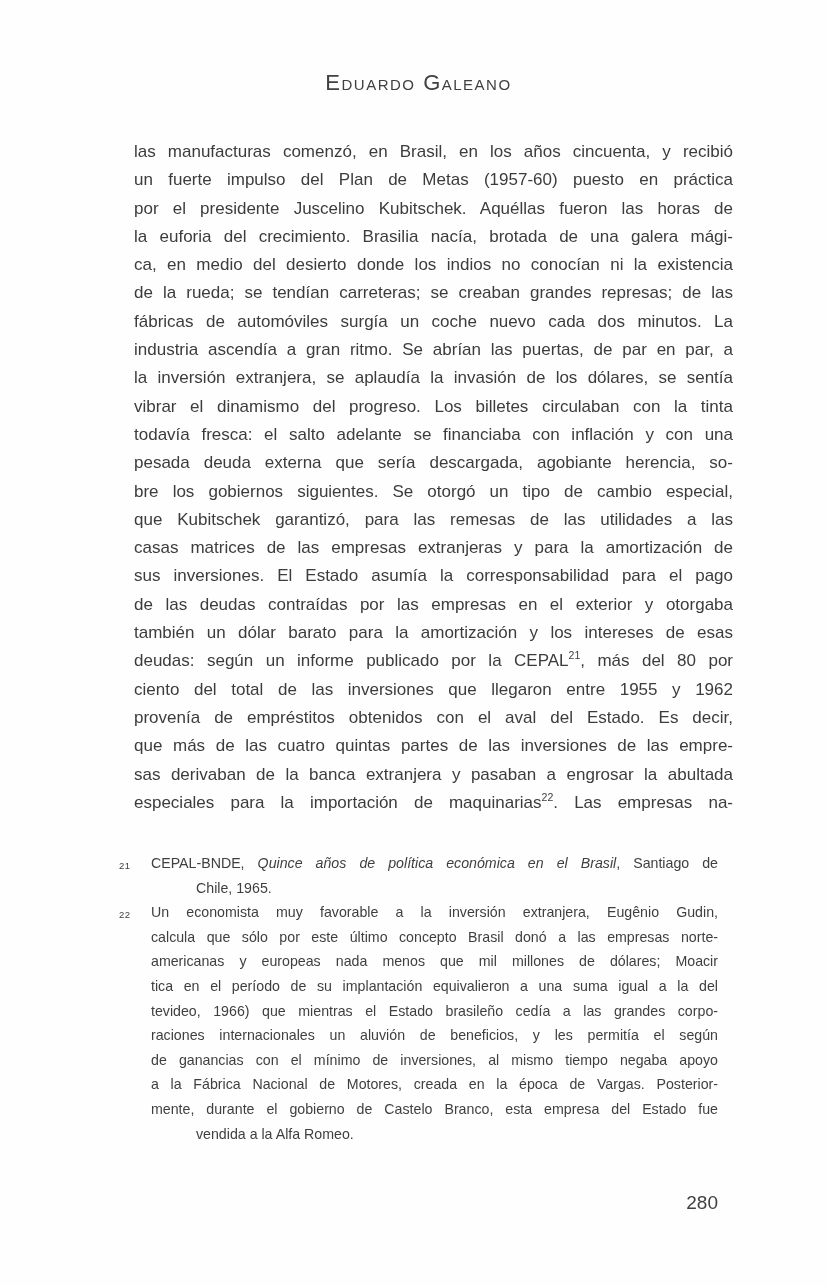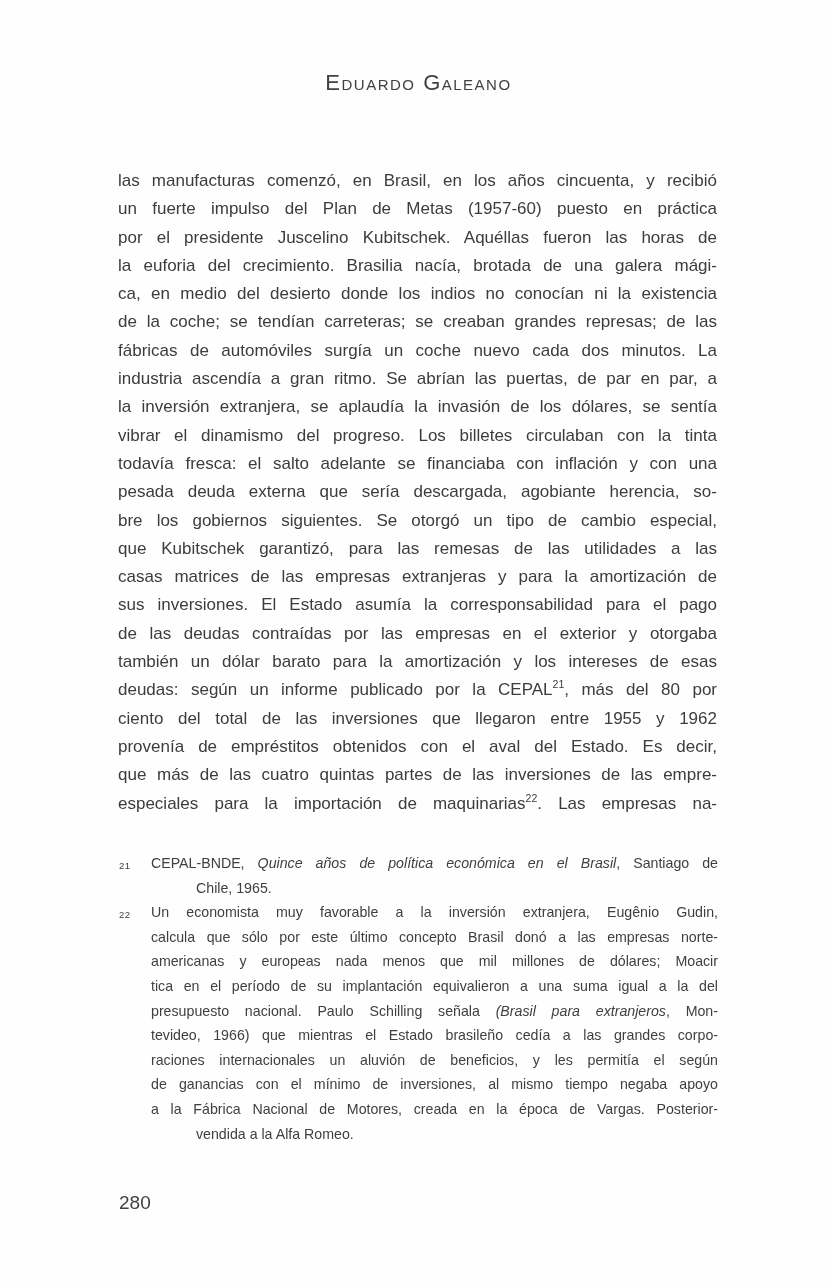--- a/index.html
+++ b/index.html
@@ -23,25 +23,24 @@
     width: 599px;
     text-align: center;
     font-variant: small-caps;
     font-size: 22px;
     letter-spacing: 1.5px;
     color: #414141;
   }
   .body-text {
     position: absolute;
     top: 138px;
-    left: 118px;
+    left: 134px;
     width: 599px;
     font-size: 17px;
     line-height: 28.3px;
-    margin-top: 29px;
   }
   .tline {
     text-align: justify;
     text-align-last: justify;
   }
   .tline.tline-left {
     text-align-last: left;
     margin-left: 45px;
   }
   .body-text sup, .fn-text sup {
@@ -74,78 +73,79 @@
   }
   .fn-text {
     flex: 1 1 auto;
     min-width: 0;
   }
   .page-number {
     position: absolute;
     top: 1192px;
     left: 119px;
     width: 599px;
-    text-align: left;
+    text-align: right;
     font-size: 19px;
     color: #414141;
   }
 </style>
 </head>
 <body>
 
 <div class="page">
 
   <div class="running-header">Eduardo Galeano</div>
 
   <div class="body-text">
       <div class="tline"><span>las manufacturas comenzó, en Brasil, en los años cincuenta, y recibió</span></div>
       <div class="tline"><span>un fuerte impulso del Plan de Metas (1957-60) puesto en práctica</span></div>
       <div class="tline"><span>por el presidente Juscelino Kubitschek. Aquéllas fueron las horas de</span></div>
       <div class="tline"><span>la euforia del crecimiento. Brasilia nacía, brotada de una galera mági-</span></div>
       <div class="tline"><span>ca, en medio del desierto donde los indios no conocían ni la existencia</span></div>
-      <div class="tline"><span>de la coche; se tendían carreteras; se creaban grandes represas; de las</span></div>
+      <div class="tline"><span>de la rueda; se tendían carreteras; se creaban grandes represas; de las</span></div>
       <div class="tline"><span>fábricas de automóviles surgía un coche nuevo cada dos minutos. La</span></div>
       <div class="tline"><span>industria ascendía a gran ritmo. Se abrían las puertas, de par en par, a</span></div>
       <div class="tline"><span>la inversión extranjera, se aplaudía la invasión de los dólares, se sentía</span></div>
       <div class="tline"><span>vibrar el dinamismo del progreso. Los billetes circulaban con la tinta</span></div>
       <div class="tline"><span>todavía fresca: el salto adelante se financiaba con inflación y con una</span></div>
       <div class="tline"><span>pesada deuda externa que sería descargada, agobiante herencia, so-</span></div>
       <div class="tline"><span>bre los gobiernos siguientes. Se otorgó un tipo de cambio especial,</span></div>
       <div class="tline"><span>que Kubitschek garantizó, para las remesas de las utilidades a las</span></div>
       <div class="tline"><span>casas matrices de las empresas extranjeras y para la amortización de</span></div>
       <div class="tline"><span>sus inversiones. El Estado asumía la corresponsabilidad para el pago</span></div>
       <div class="tline"><span>de las deudas contraídas por las empresas en el exterior y otorgaba</span></div>
       <div class="tline"><span>también un dólar barato para la amortización y los intereses de esas</span></div>
       <div class="tline"><span>deudas: según un informe publicado por la CEPAL</span><sup>21</sup><span>, más del 80 por</span></div>
       <div class="tline"><span>ciento del total de las inversiones que llegaron entre 1955 y 1962</span></div>
       <div class="tline"><span>provenía de empréstitos obtenidos con el aval del Estado. Es decir,</span></div>
       <div class="tline"><span>que más de las cuatro quintas partes de las inversiones de las empre-</span></div>
+      <div class="tline"><span>sas derivaban de la banca extranjera y pasaban a engrosar la abultada</span></div>
       <div class="tline"><span>especiales para la importación de maquinarias</span><sup>22</sup><span>. Las empresas na-</span></div>
     </div>
 
   <div class="footnotes">
     <div class="footnote">
       <span class="fn-marker">21</span>
       <div class="fn-text">
           <div class="tline"><span>CEPAL-BNDE, </span><span class="it">Quince años de política económica en el Brasil</span><span>, Santiago de</span></div>
           <div class="tline tline-left"><span>Chile, 1965.</span></div>
         </div>
     </div>
     <div class="footnote">
       <span class="fn-marker">22</span>
       <div class="fn-text">
           <div class="tline"><span>Un economista muy favorable a la inversión extranjera, Eugênio Gudin,</span></div>
           <div class="tline"><span>calcula que sólo por este último concepto Brasil donó a las empresas norte-</span></div>
           <div class="tline"><span>americanas y europeas nada menos que mil millones de dólares; Moacir</span></div>
           <div class="tline"><span>tica en el período de su implantación equivalieron a una suma igual a la del</span></div>
-          <div class="tline"><span>presupuesto nacional. Paulo Schilling señala </span><span class="it">(Brasil para extranjeros</span><span>, Mon-</span></div>
           <div class="tline"><span>tevideo, 1966) que mientras el Estado brasileño cedía a las grandes corpo-</span></div>
           <div class="tline"><span>raciones internacionales un aluvión de beneficios, y les permitía el según</span></div>
           <div class="tline"><span>de ganancias con el mínimo de inversiones, al mismo tiempo negaba apoyo</span></div>
           <div class="tline"><span>a la Fábrica Nacional de Motores, creada en la época de Vargas. Posterior-</span></div>
+          <div class="tline"><span>mente, durante el gobierno de Castelo Branco, esta empresa del Estado fue</span></div>
           <div class="tline tline-left"><span>vendida a la Alfa Romeo.</span></div>
         </div>
     </div>
   </div>
 
   <div class="page-number">280</div>
 
 </div>
 
 </body></html>

